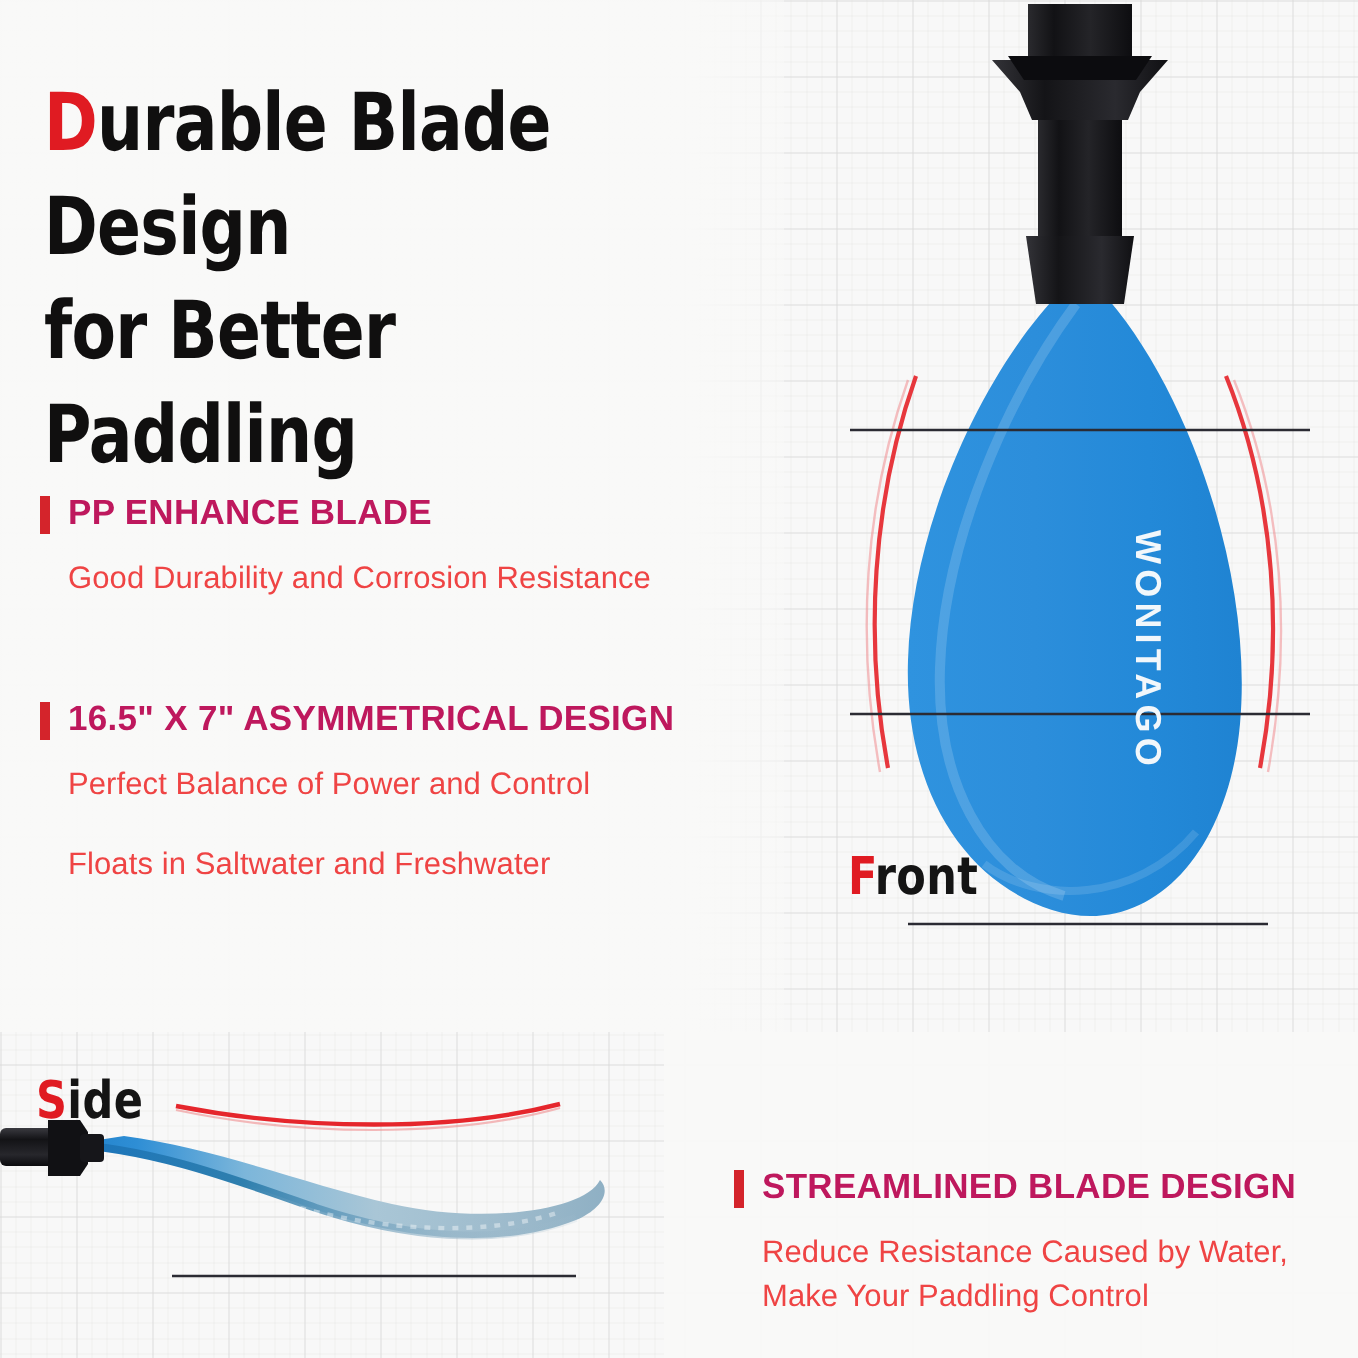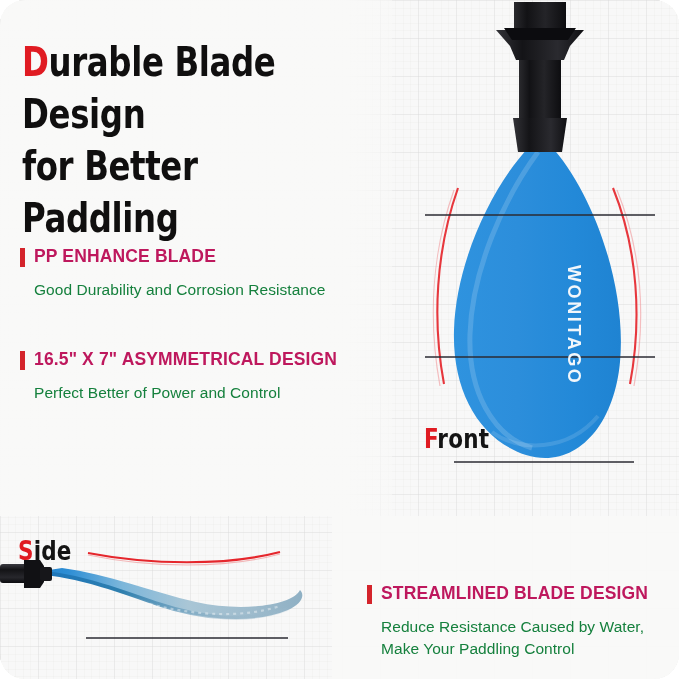--- a/index.html
+++ b/index.html
@@ -7,21 +7,20 @@
     padding: 0;
     background: #ffffff;
   }
   #page {
     position: relative;
     width: 679px;
     height: 679px;
     overflow: hidden;
     background: #f7f7f5;
     font-family: "Liberation Sans", sans-serif;
-    border-radius: 25px;
   }
 
   
   .grid-bg {
     position: absolute;
     inset: 0;
     background-color: #f6f6f4;
     background-image:
       repeating-linear-gradient(to right,
         rgba(150,150,150,0.16) 0px, rgba(150,150,150,0.16) 1px, transparent 1px, transparent 7.6px),
@@ -90,21 +89,21 @@
     display: inline-block;
     width: 5px;
     height: 19px;
     background: #d4242b;
     flex: 0 0 auto;
   }
   .feat-sub {
     margin-left: 14px;
     margin-top: 12px;
     font-size: 15.5px;
-    color: #15803d;
+    color: #ef4444;
     line-height: 1.42;
     letter-spacing: 0.05px;
   }
 
   #feature-0 { top: 205px; }
   #feature-1 { top: 308px; }
   #feature-2 { top: 410px; }
   #feature-3 { left: 367px; top: 542px; width: 330px; }
   #feature-3 .feat-sub { }
 
@@ -184,24 +183,25 @@
       <span>PP ENHANCE BLADE</span>
     </div>
     <div class="feat-sub">Good Durability and Corrosion Resistance</div>
   </div>
 
   <div class="feature" id="feature-1">
     <div class="feat-head">
       <span class="bar"></span>
       <span>16.5" X 7" ASYMMETRICAL DESIGN</span>
     </div>
-    <div class="feat-sub">Perfect Better of Power and Control</div>
+    <div class="feat-sub">Perfect Balance of Power and Control</div>
   </div>
 
   <div class="feature" id="feature-2">
+    <div class="feat-sub">Floats in Saltwater and Freshwater</div>
   </div>
 
   <div class="feature" id="feature-3">
     <div class="feat-head">
       <span class="bar"></span>
       <span>STREAMLINED BLADE DESIGN</span>
     </div>
     <div class="feat-sub">
       <div>Reduce Resistance Caused by Water,</div>
       <div>Make Your Paddling Control</div>

